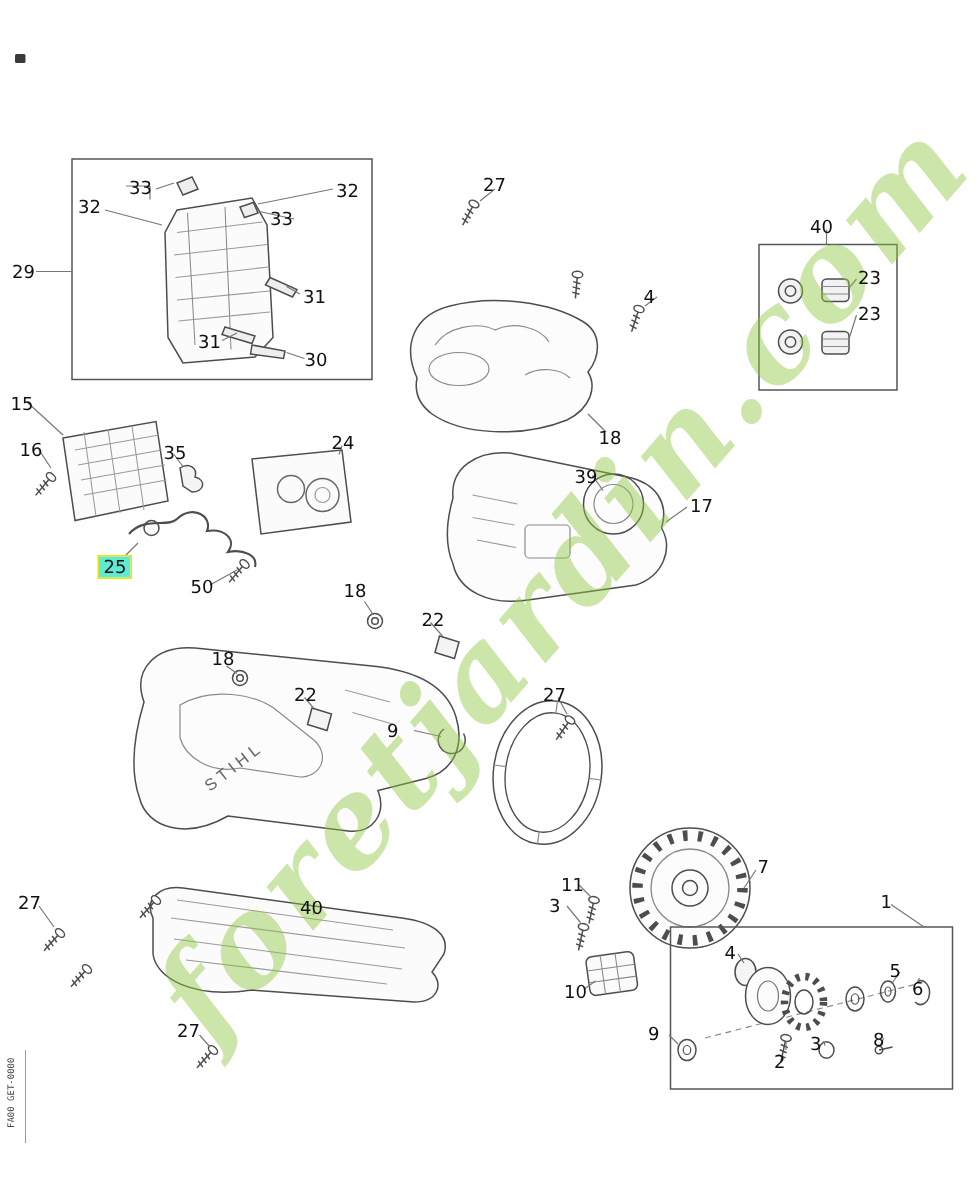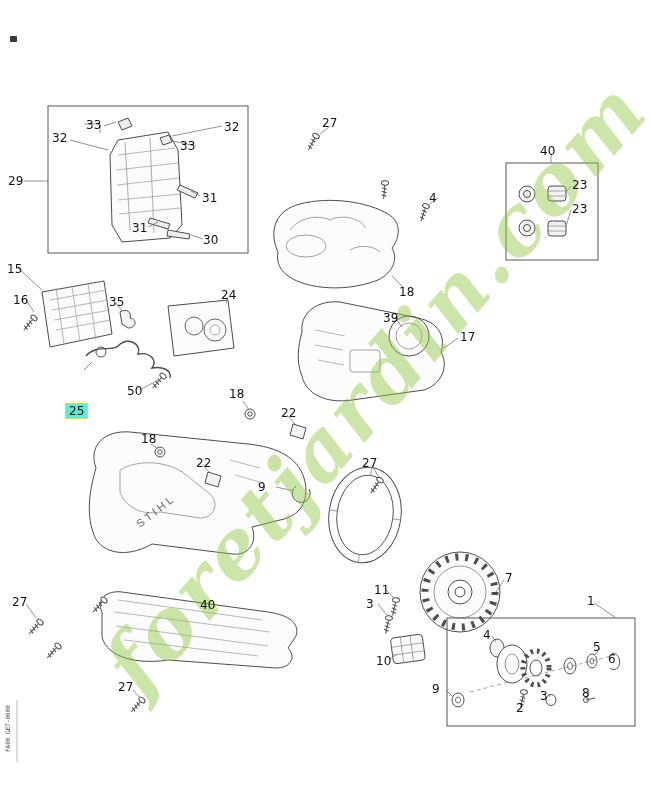--- a/index.html
+++ b/index.html
@@ -6,21 +6,21 @@
   body{
     width:652px;height:800px;position:relative;overflow:hidden;
     background:#ffffff;font-family:"DejaVu Sans", sans-serif;
   }
   .stage{position:absolute;inset:0;}
   svg.art{position:absolute;left:0;top:0;}
   .co{
     position:absolute;font-size:12px;line-height:14px;color:#111;
     font-family:"DejaVu Sans", sans-serif;user-select:none;
   }
-  .co.hl{background:#5eead4;padding:0 3px;outline:1px solid #e6e600;margin-top:33px;}
+  .co.hl{background:#5eead4;padding:0 3px;outline:1px solid #e6e600;}
   .watermark{
     position:absolute;left:84px;top:648px;white-space:nowrap;
     font-family:"DejaVu Serif", serif;font-style:italic;font-weight:bold;
     font-size:82px;letter-spacing:4px;color:rgba(141,198,63,0.45);
     transform:rotate(-49deg);transform-origin:0 0;pointer-events:none;
   }
   .doc-code{
     position:absolute;left:4px;top:752px;font-size:6px;color:#444;
     font-family:"DejaVu Sans Mono", monospace;
     transform:rotate(-90deg);transform-origin:0 0;white-space:nowrap;

